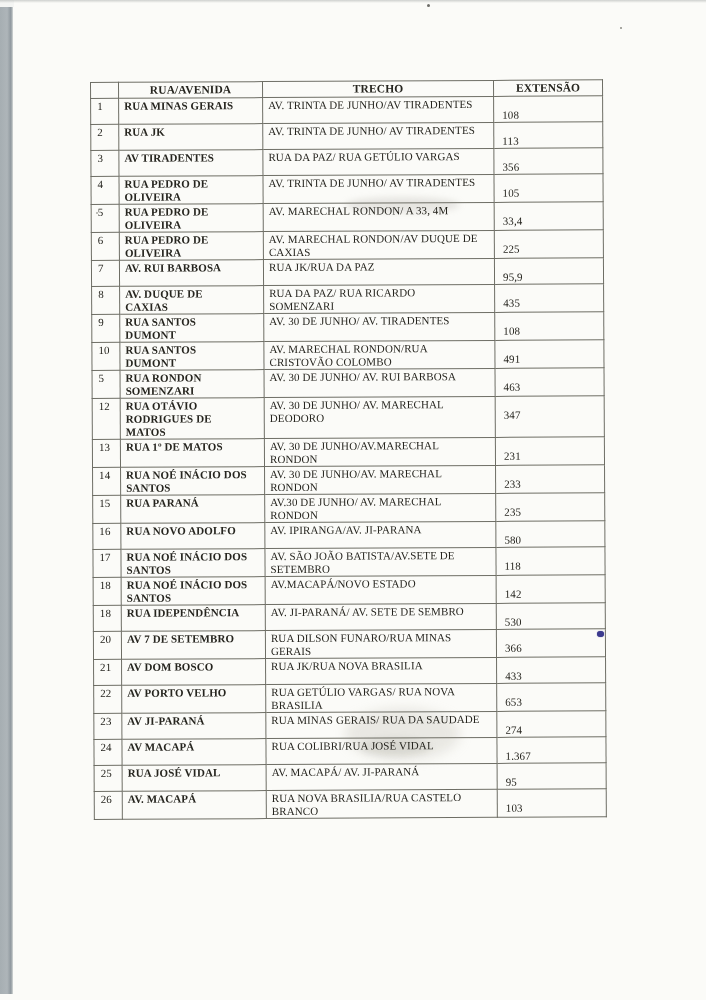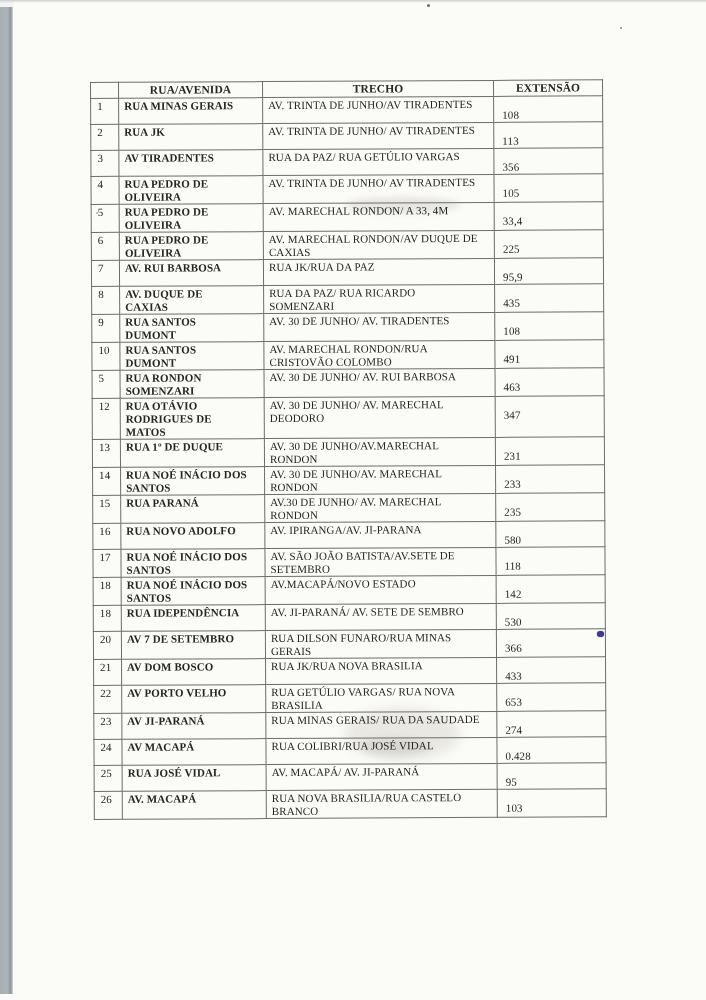--- a/index.html
+++ b/index.html
@@ -187,21 +187,21 @@
             <td class="ext">463</td>
           </tr>
           <tr>
             <td class="num">12</td>
             <td class="street">RUA OTÁVIO RODRIGUES DE MATOS</td>
             <td class="stretch">AV. 30 DE JUNHO/ AV. MARECHAL DEODORO</td>
             <td class="ext">347</td>
           </tr>
           <tr>
             <td class="num">13</td>
-            <td class="street">RUA 1º DE DUQUE</td>
+            <td class="street">RUA 1º DE MATOS</td>
             <td class="stretch">AV. 30 DE JUNHO/AV.MARECHAL RONDON</td>
             <td class="ext">231</td>
           </tr>
           <tr>
             <td class="num">14</td>
             <td class="street">RUA NOÉ INÁCIO DOS SANTOS</td>
             <td class="stretch">AV. 30 DE JUNHO/AV. MARECHAL RONDON</td>
             <td class="ext">233</td>
           </tr>
           <tr>
@@ -255,21 +255,21 @@
           <tr>
             <td class="num">23</td>
             <td class="street">AV JI-PARANÁ</td>
             <td class="stretch">RUA MINAS GERAIS/ RUA DA SAUDADE</td>
             <td class="ext">274</td>
           </tr>
           <tr>
             <td class="num">24</td>
             <td class="street">AV MACAPÁ</td>
             <td class="stretch">RUA COLIBRI/RUA JOSÉ VIDAL</td>
-            <td class="ext">0.428</td>
+            <td class="ext">1.367</td>
           </tr>
           <tr>
             <td class="num">25</td>
             <td class="street">RUA JOSÉ VIDAL</td>
             <td class="stretch">AV. MACAPÁ/ AV. JI-PARANÁ</td>
             <td class="ext">95</td>
           </tr>
           <tr>
             <td class="num">26</td>
             <td class="street">AV. MACAPÁ</td>

